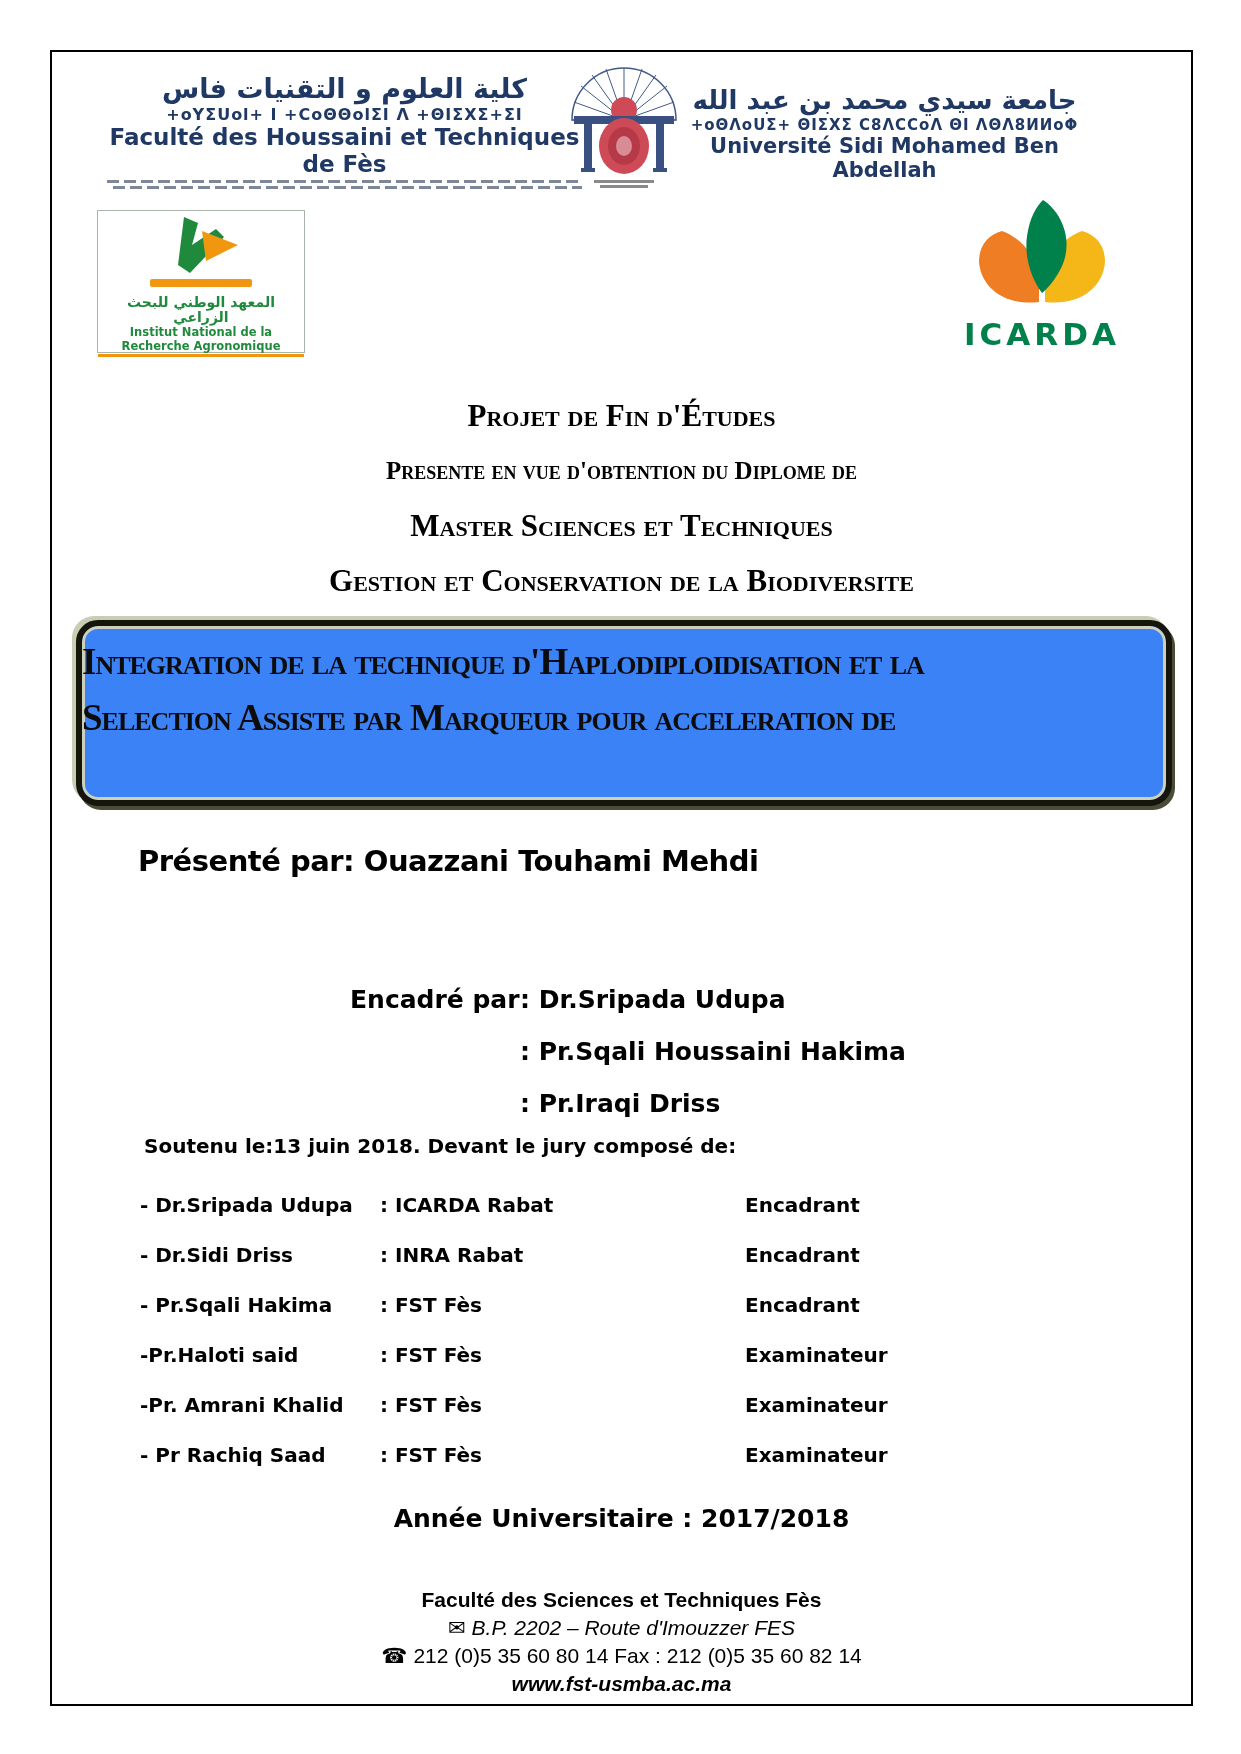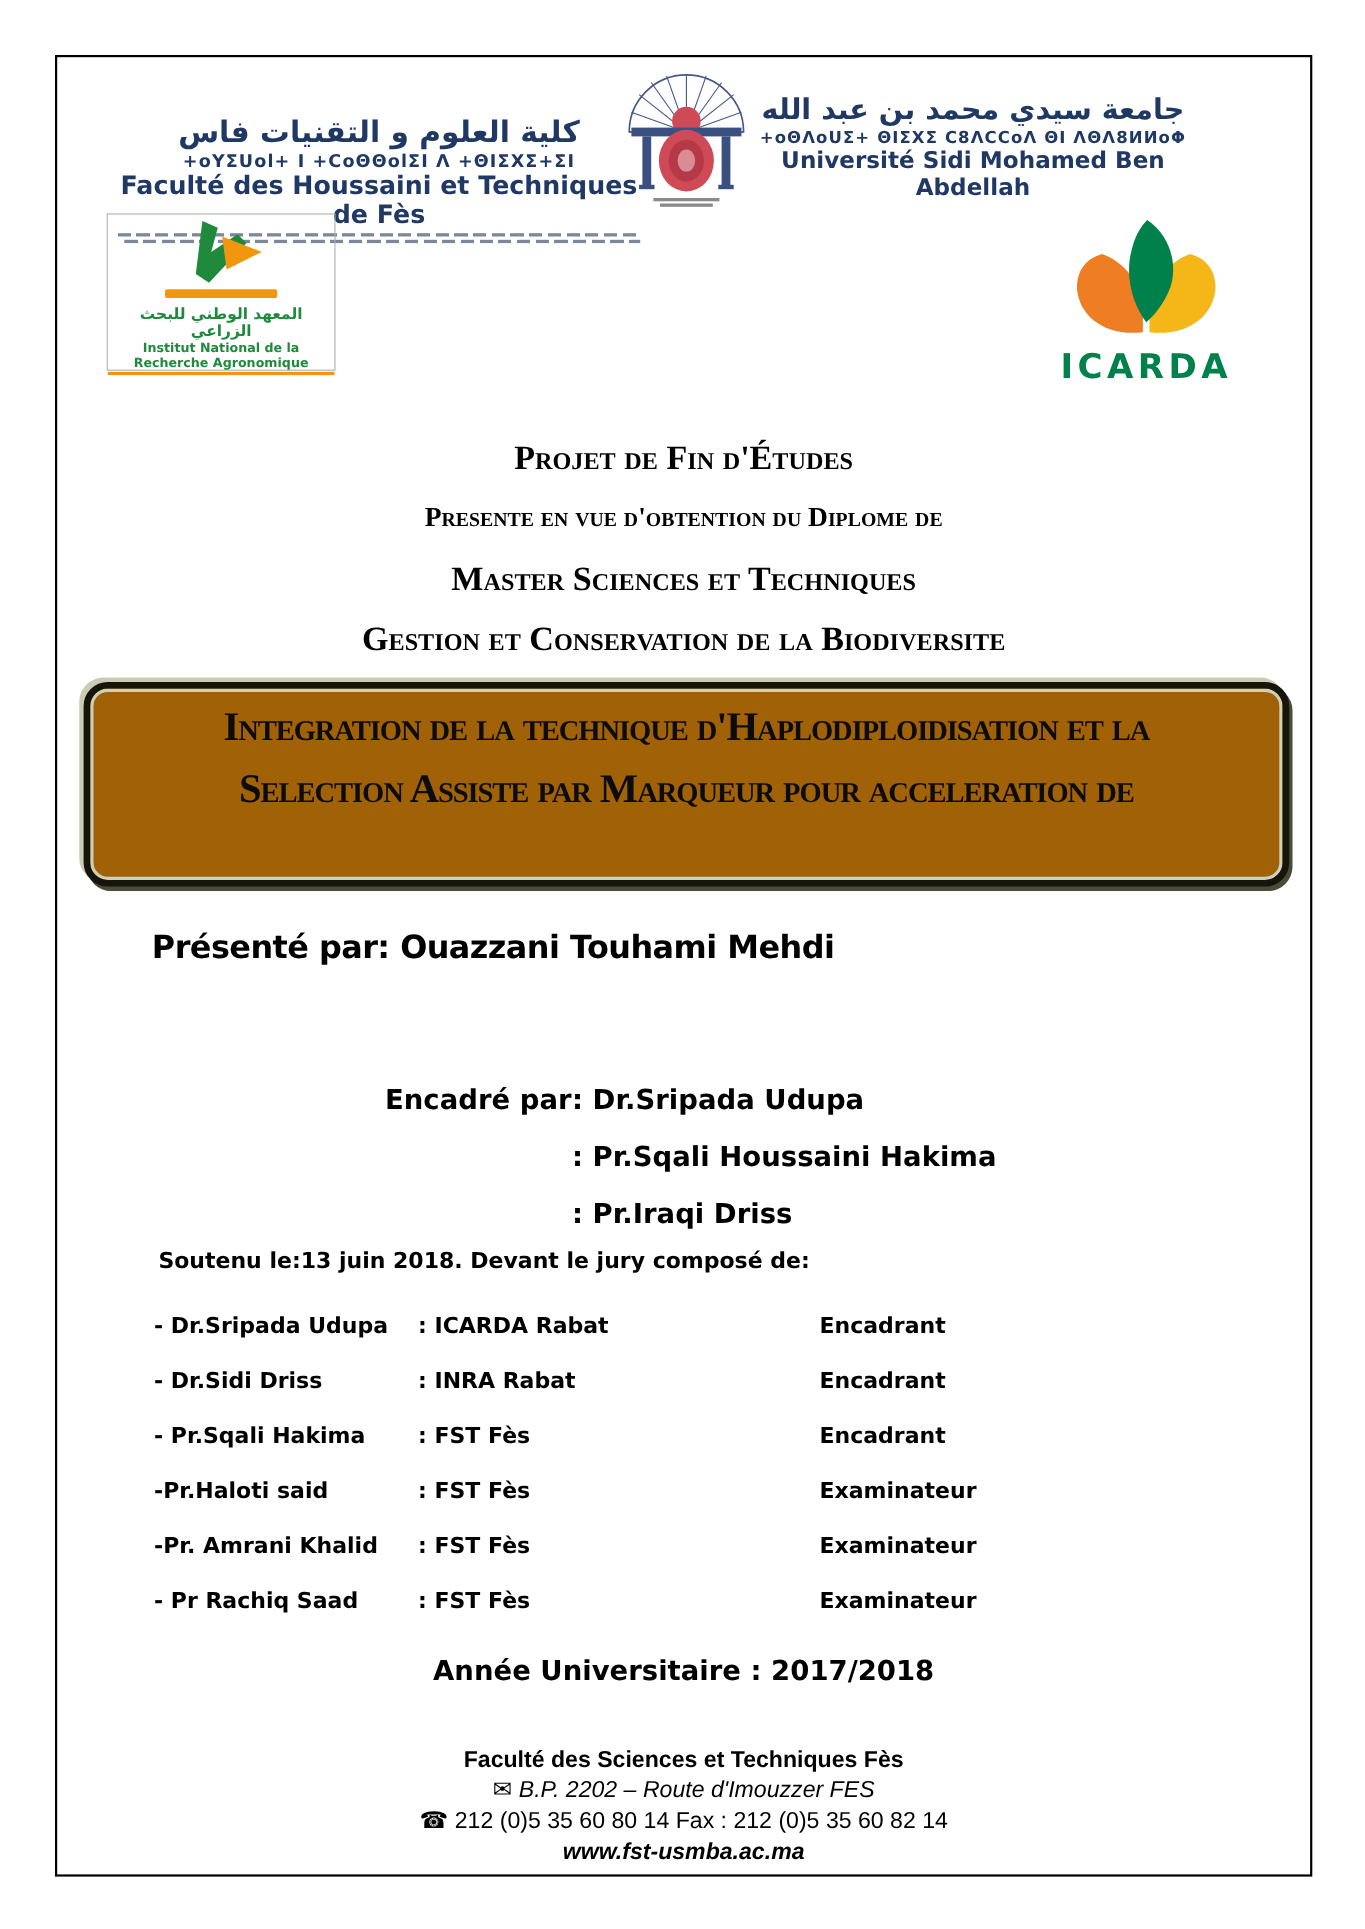--- a/index.html
+++ b/index.html
@@ -1,57 +1,57 @@
 <!DOCTYPE html>
 <html style="--navy: #1f3864; --inra-green: #1f8a3c; --inra-orange: #f0960f; --icarda-green: #00804a; --icarda-orange: #ee7d23; --icarda-yellow: #f5b617; --emblem-blue: #3a5080; --emblem-red: #cf4a57;"><head>
 <meta charset="utf-8">
 <style>
   html,body{margin:0;padding:0;background:#ffffff;}
   .page{position:relative;width:1241px;height:1754px;background:#fff;overflow:hidden;
         font-family:"DejaVu Sans", sans-serif;color:#000;}
   .frame{position:absolute;left:50px;top:50px;width:1139px;height:1652px;border:2px solid #000;}
 
   
-  .hdr-left{position:absolute;left:55px;top:20px;width:475px;text-align:center;color:var(--navy);margin-top:32px;}
+  .hdr-left{position:absolute;left:55px;top:20px;width:475px;text-align:center;color:var(--navy);}
   .hdr-right{position:absolute;left:605px;top:32px;width:455px;text-align:center;color:var(--navy);}
   .hdr-arabic{font-size:27px;font-weight:700;direction:rtl;line-height:1.25;}
   .hdr-tifinagh{font-size:16px;font-weight:700;letter-spacing:1px;line-height:1.15;}
   .hdr-french{font-size:23px;font-weight:700;line-height:1.15;}
   .hdr-right .hdr-arabic{font-size:26px;}
   .hdr-right .hdr-tifinagh{font-size:15px;}
   .hdr-right .hdr-french{font-size:21px;}
   .hdr-dashes{margin-top:3px;height:9px;
      background:
        repeating-linear-gradient(90deg,#7d8799 0 12px,rgba(0,0,0,0) 12px 17px) left top/100% 3px no-repeat,
        repeating-linear-gradient(90deg,#7d8799 0 12px,rgba(0,0,0,0) 12px 17px) 6px bottom/100% 3px no-repeat;}
   .emblem{position:absolute;left:502px;top:6px;width:140px;height:132px;}
 
   
-  .inra-box{position:absolute;left:45px;top:142px;width:208px;height:143px;
+  .inra-box{position:absolute;left:45px;top:158px;width:208px;height:143px;
             border:1px solid #aab4aa;text-align:center;padding-top:4px;box-sizing:border-box;}
   .inra-arabic{font-size:14px;font-weight:700;color:var(--inra-green);direction:rtl;line-height:1.1;}
   .inra-french{display:inline-block;font-size:11.5px;font-weight:700;color:var(--inra-green);
                border-bottom:3px solid var(--inra-orange);padding-bottom:1px;line-height:1.2;}
   .icarda{position:absolute;left:905px;top:146px;width:170px;text-align:center;}
   .icarda-label{font-size:31px;font-weight:700;letter-spacing:4px;color:var(--icarda-green);margin-top:2px;}
 
   
   .intro{position:absolute;left:0;top:336px;width:100%;text-align:center;
          font-family:"Liberation Serif", serif;font-weight:700;}
   .intro div{font-variant:small-caps;line-height:55px;}
   .intro .l1{font-size:31px;}
   .intro .l2{font-size:25px;}
   .intro .l3{font-size:31px;}
   .intro .l4{font-size:31px;}
 
   
   .title-box{position:absolute;left:24px;top:568px;width:1084px;height:166px;
-             border:6px solid #15150c;border-radius:22px;background:#a16207;
+             border:6px solid #15150c;border-radius:22px;background:#3b82f6;
              box-shadow:-4px -4px 0 #c9cdb4, 3px 4px 0 #4a4c38, inset 0 0 0 3px #cdd0ba;
-             text-align:center;padding-top:8px;box-sizing:content-box;}
+             padding-top:8px;box-sizing:content-box;}
   .title-box div{font-family:"Liberation Serif", serif;font-weight:700;font-variant:small-caps;
                  font-size:37px;line-height:56px;letter-spacing:-1px;color:#0c0c0c;white-space:nowrap;}
 
   
   .presenter{position:absolute;left:86px;top:792px;font-size:29px;font-weight:700;letter-spacing:-0.5px;}
   .supervision{position:absolute;left:298px;top:922px;display:grid;
                grid-template-columns:170px auto;font-size:25px;font-weight:700;line-height:52px;}
   .supervision .lbl{grid-row:1;}
   .supervision .val{grid-column:2;white-space:nowrap;}
 

